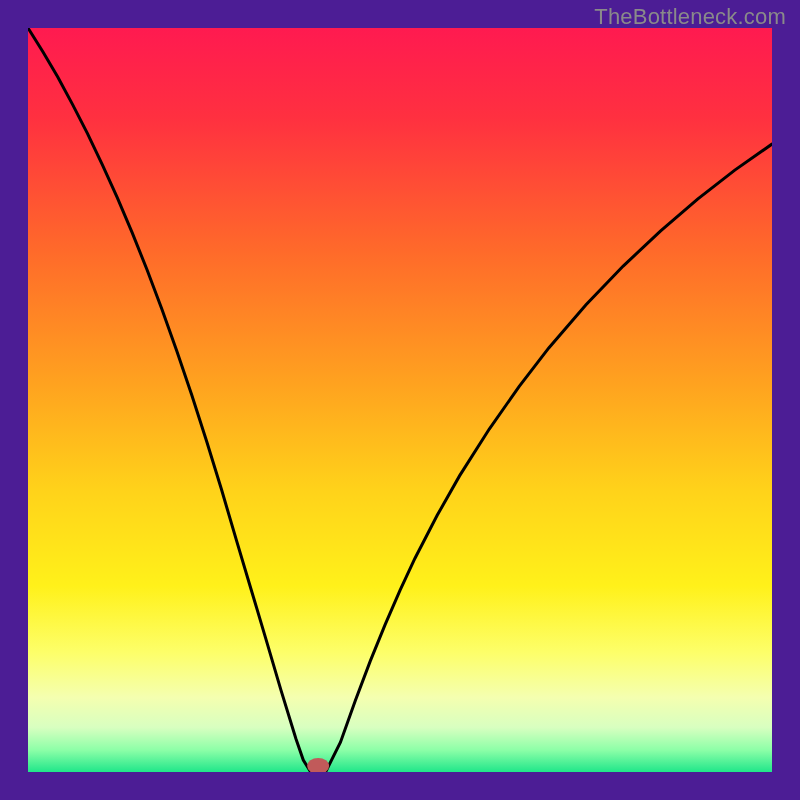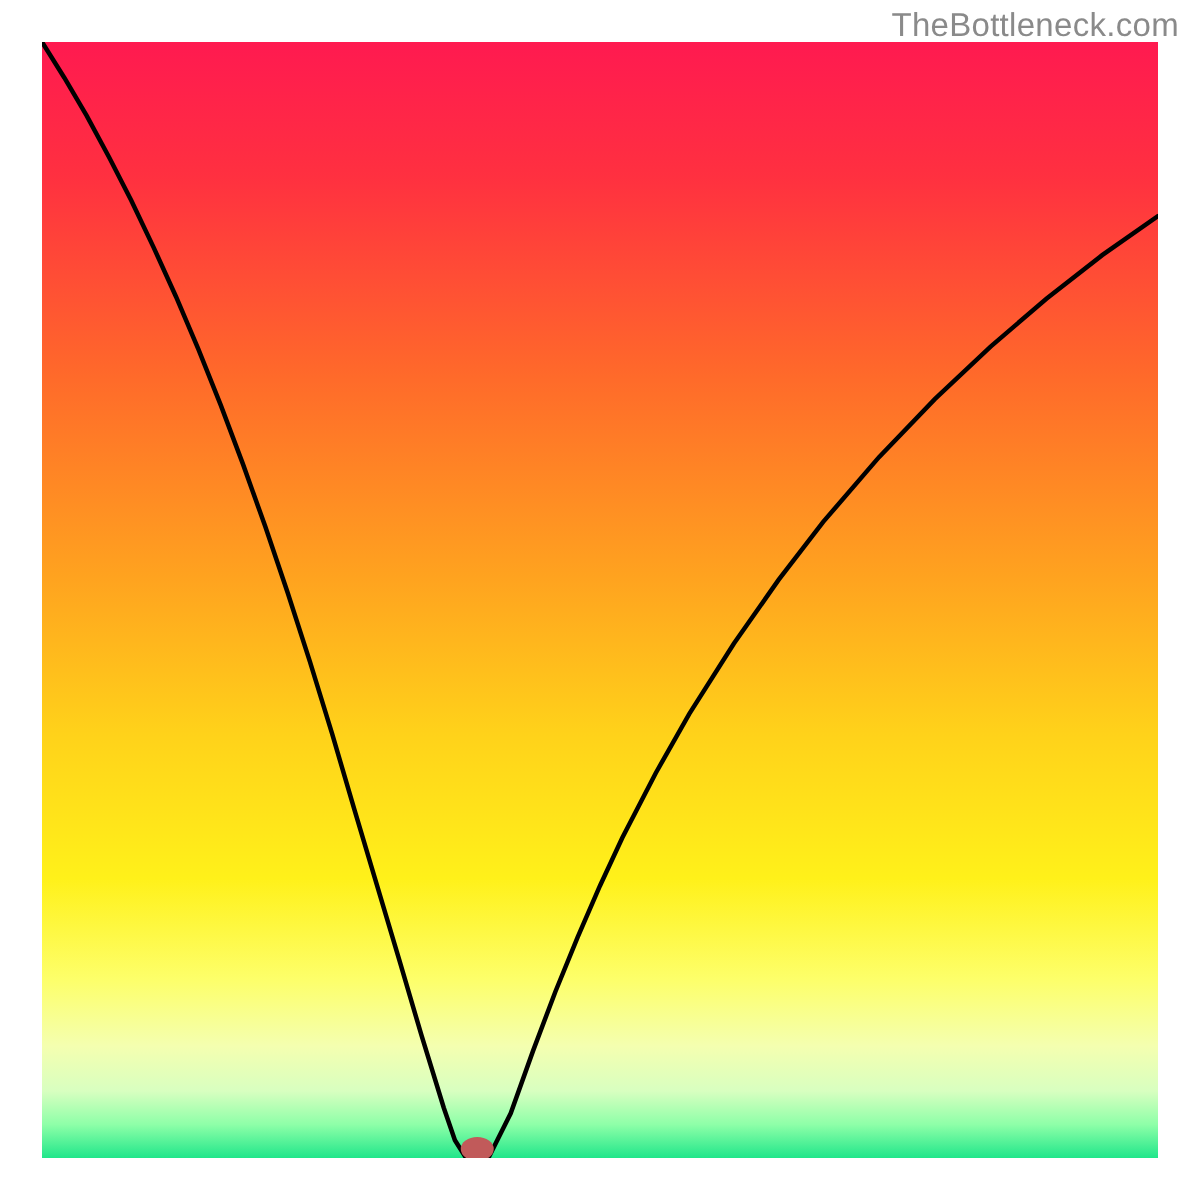--- a/index.html
+++ b/index.html
@@ -9,21 +9,21 @@
     height: 800px;
     background: #000;
     overflow: hidden;
   }
   .frame {
     position: absolute;
     left: 0;
     top: 0;
     width: 800px;
     height: 800px;
-    background: #ffffff;
+    background: #4c1d95;
   }
   .watermark {
     position: absolute;
     top: 4px;
     right: 14px;
     font-family: Arial, Helvetica, sans-serif;
     font-size: 22px;
     color: #8a8a8a;
     font-weight: 500;
     letter-spacing: 0.2px;

